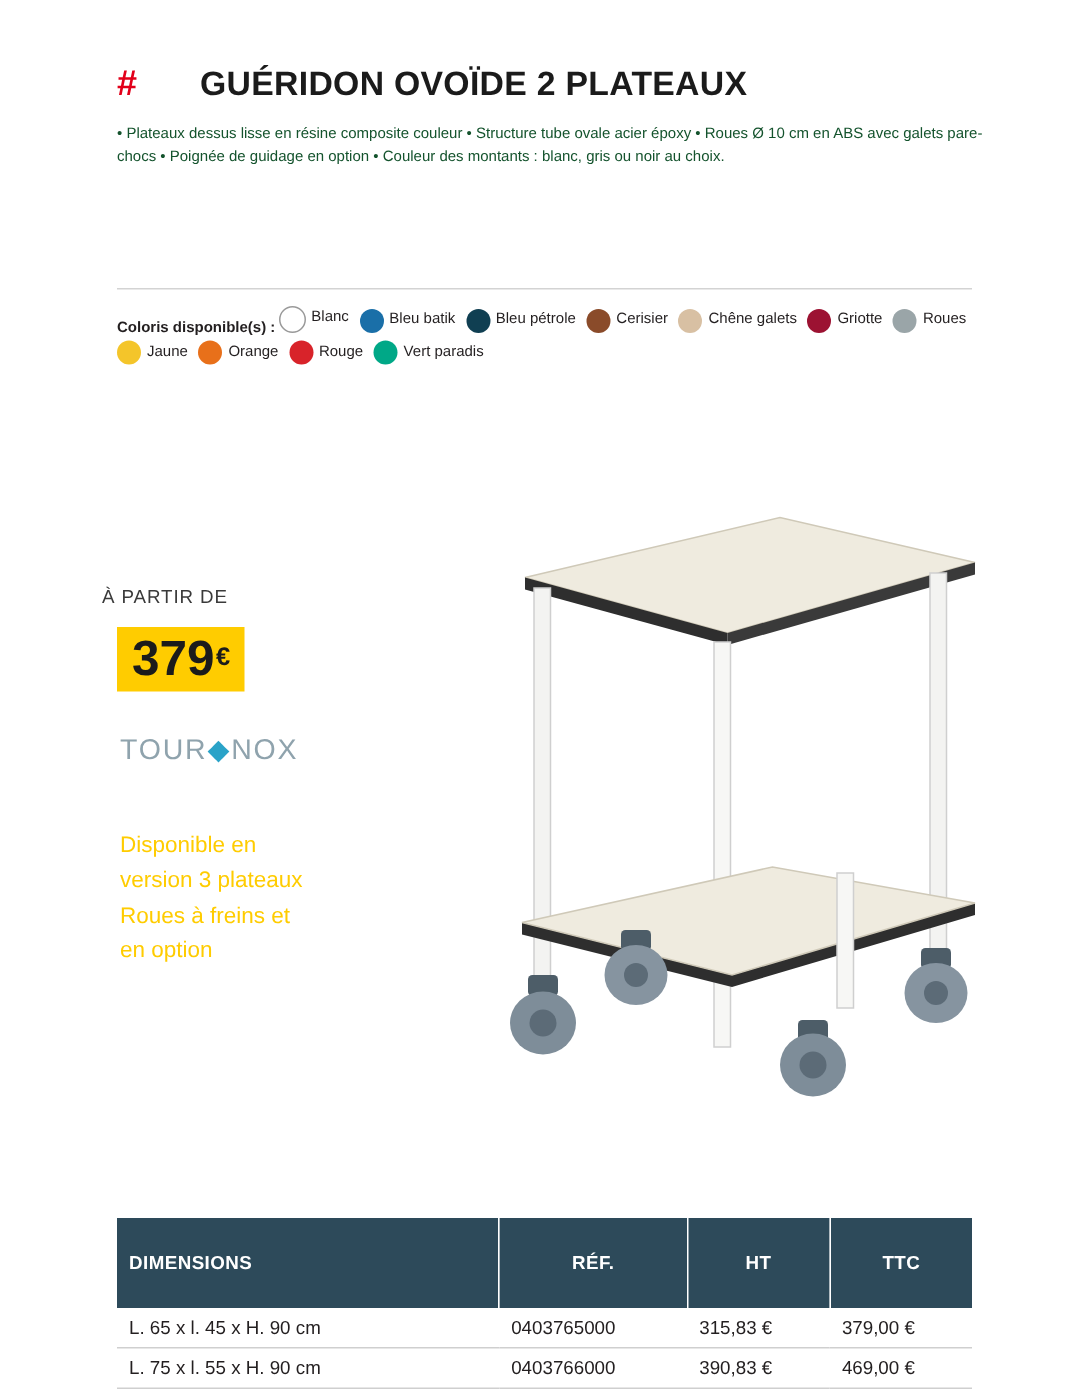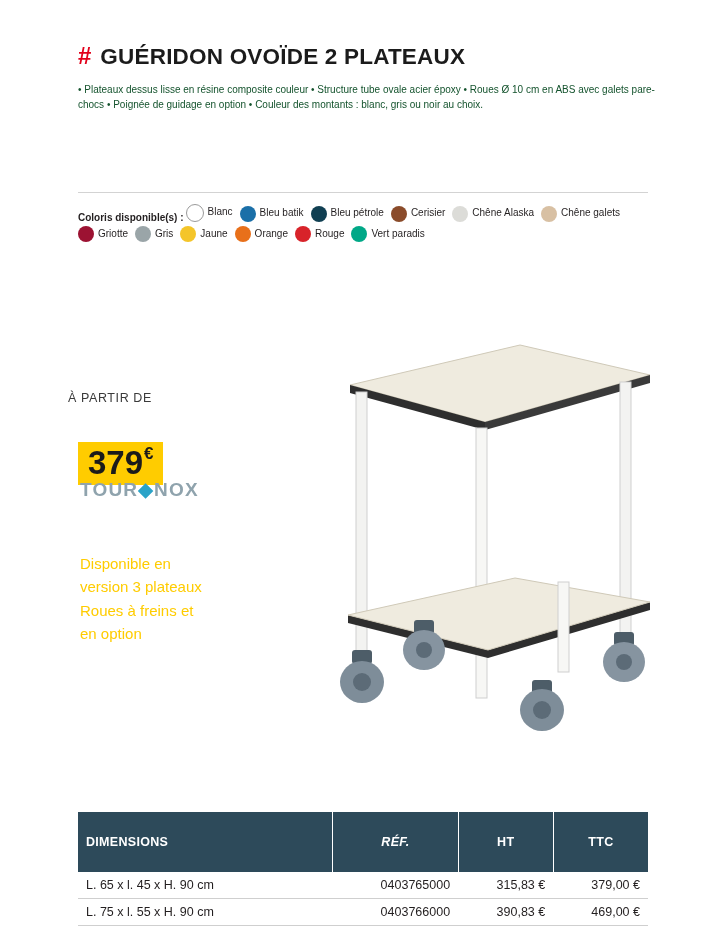--- a/index.html
+++ b/index.html
@@ -36,20 +36,21 @@
     font-size: 24px;
     font-weight: bold;
     line-height: 1;
   }
   .title {
     font-size: 22.5px;
     font-weight: bold;
     letter-spacing: 0.2px;
     color: #1b1b1b;
     line-height: 1;
+    margin-left: 33px;
   }
 
   
   .desc {
     position: absolute;
     left: 78px;
     top: 83px;
     width: 578px;
     font-size: 10px;
     line-height: 1.47;
@@ -110,22 +111,21 @@
     letter-spacing: 0.6px;
     color: #3a3a3a;
   }
   .price-box {
     position: absolute;
     left: 78px;
     top: 418px;
     background: #ffcc00;
     padding: 4px 10px 6px 10px;
     display: inline-flex;
-    align-items: center;
-    margin-top: 24px;
+    align-items: flex-end;
   }
   .price-main {
     font-size: 33px;
     font-weight: bold;
     color: #1b1b1b;
     line-height: 1;
   }
   .price-cur {
     font-size: 17px;
     font-weight: bold;
@@ -133,23 +133,23 @@
     line-height: 1;
     position: relative;
     top: -9px;
     left: 1px;
   }
 
   
   .brand {
     position: absolute;
     left: 80px;
-    top: 478px;
+    top: 488px;
     font-size: 19px;
-    font-weight: bold;
+    font-weight: normal;
     letter-spacing: 1.2px;
     color: #8fa3ad;
     font-family: "Liberation Sans", sans-serif;
   }
   .brand .dot {
     display: inline-block;
     color: #2aa3c8;
   }
 
   
@@ -196,31 +196,31 @@
   }
   table.dims thead th.left {
     text-align: left;
   }
   table.dims thead th:last-child {
     border-right: none;
   }
   table.dims tbody td {
     padding: 6px 8px;
     border-bottom: 1px solid #cfcfcf;
-    text-align: right;
+    text-align: left;
     color: #231f20;
   }
   table.dims tbody td.left {
     text-align: left;
   }
   table.dims tbody tr:first-child td {
     border-top: none;
   }
   .col-dim { width: 276px; }
-  .col-ref { width: 118px; font-style: italic; }
+  .col-ref { width: 118px; }
   .col-ht  { width: 88px; }
   .col-ttc { width: 88px; }
 </style>
 </head>
 <body>
 
 <div class="page">
 
   <div class="title-row">
     <span class="hash">#</span>
@@ -238,31 +238,28 @@
         </span><span class="swatch-item">
           <span class="swatch" style="background: rgb(26, 111, 168);"></span>
           <span>Bleu batik</span>
         </span><span class="swatch-item">
           <span class="swatch" style="background: rgb(16, 63, 82);"></span>
           <span>Bleu pétrole</span>
         </span><span class="swatch-item">
           <span class="swatch" style="background: rgb(138, 75, 42);"></span>
           <span>Cerisier</span>
         </span><span class="swatch-item">
-          <span class="swatch" style="background: rgb(220, 220, 216);"></span>
-          <span>Chêne Alaska</span>
-        </span><span class="swatch-item">
           <span class="swatch" style="background: rgb(216, 192, 163);"></span>
           <span>Chêne galets</span>
         </span><span class="swatch-item">
           <span class="swatch" style="background: rgb(156, 18, 50);"></span>
           <span>Griotte</span>
         </span><span class="swatch-item">
           <span class="swatch" style="background: rgb(154, 165, 168);"></span>
-          <span>Gris</span>
+          <span>Roues</span>
         </span><span class="swatch-item">
           <span class="swatch" style="background: rgb(244, 197, 42);"></span>
           <span>Jaune</span>
         </span><span class="swatch-item">
           <span class="swatch" style="background: rgb(232, 112, 26);"></span>
           <span>Orange</span>
         </span><span class="swatch-item">
           <span class="swatch" style="background: rgb(216, 35, 42);"></span>
           <span>Rouge</span>
         </span><span class="swatch-item">

